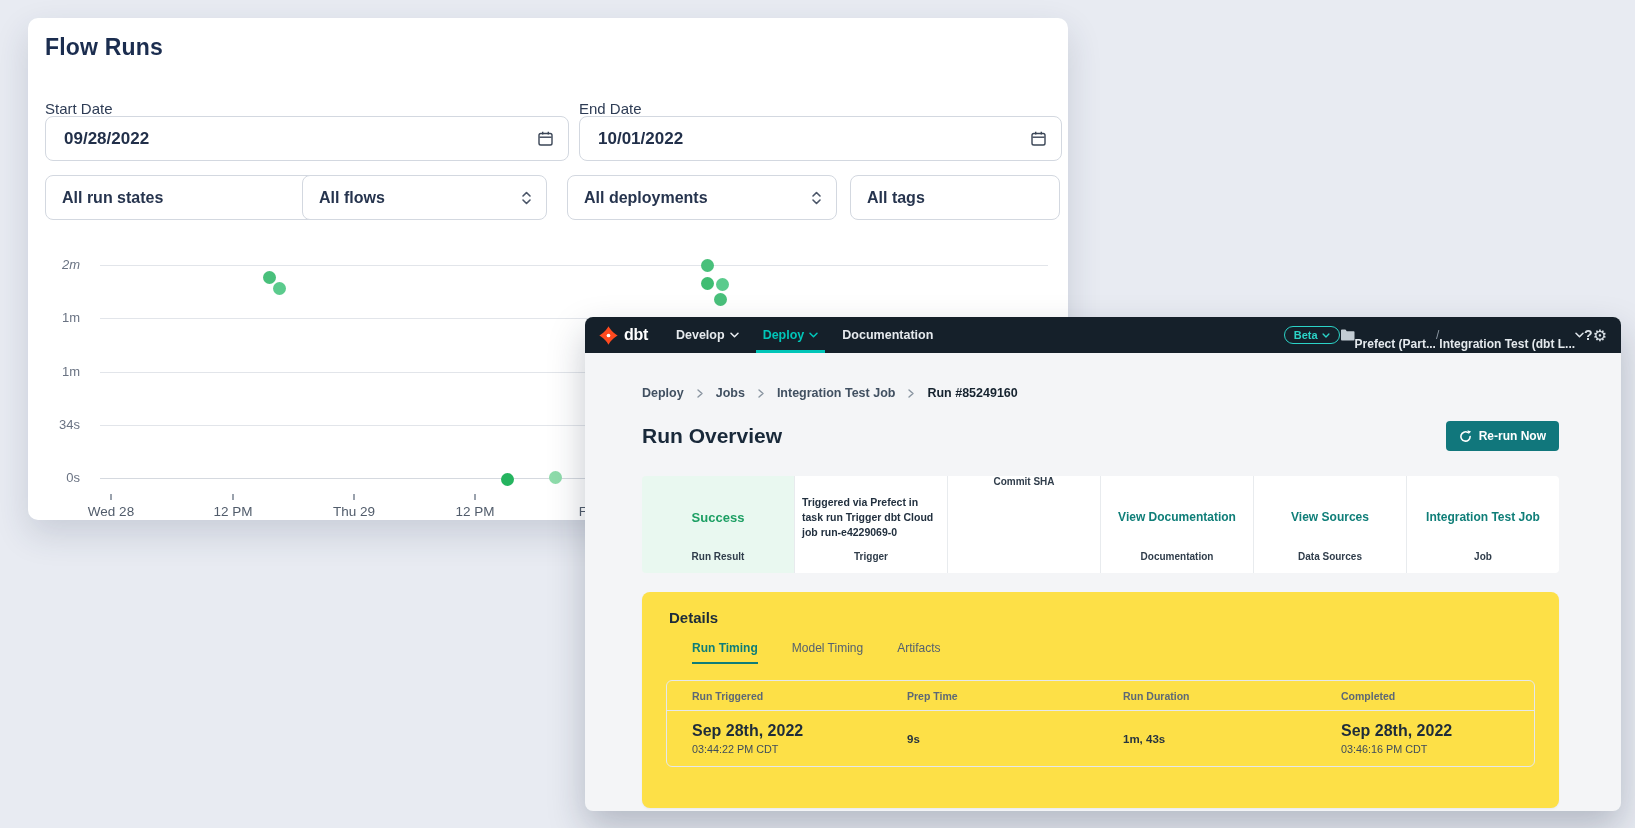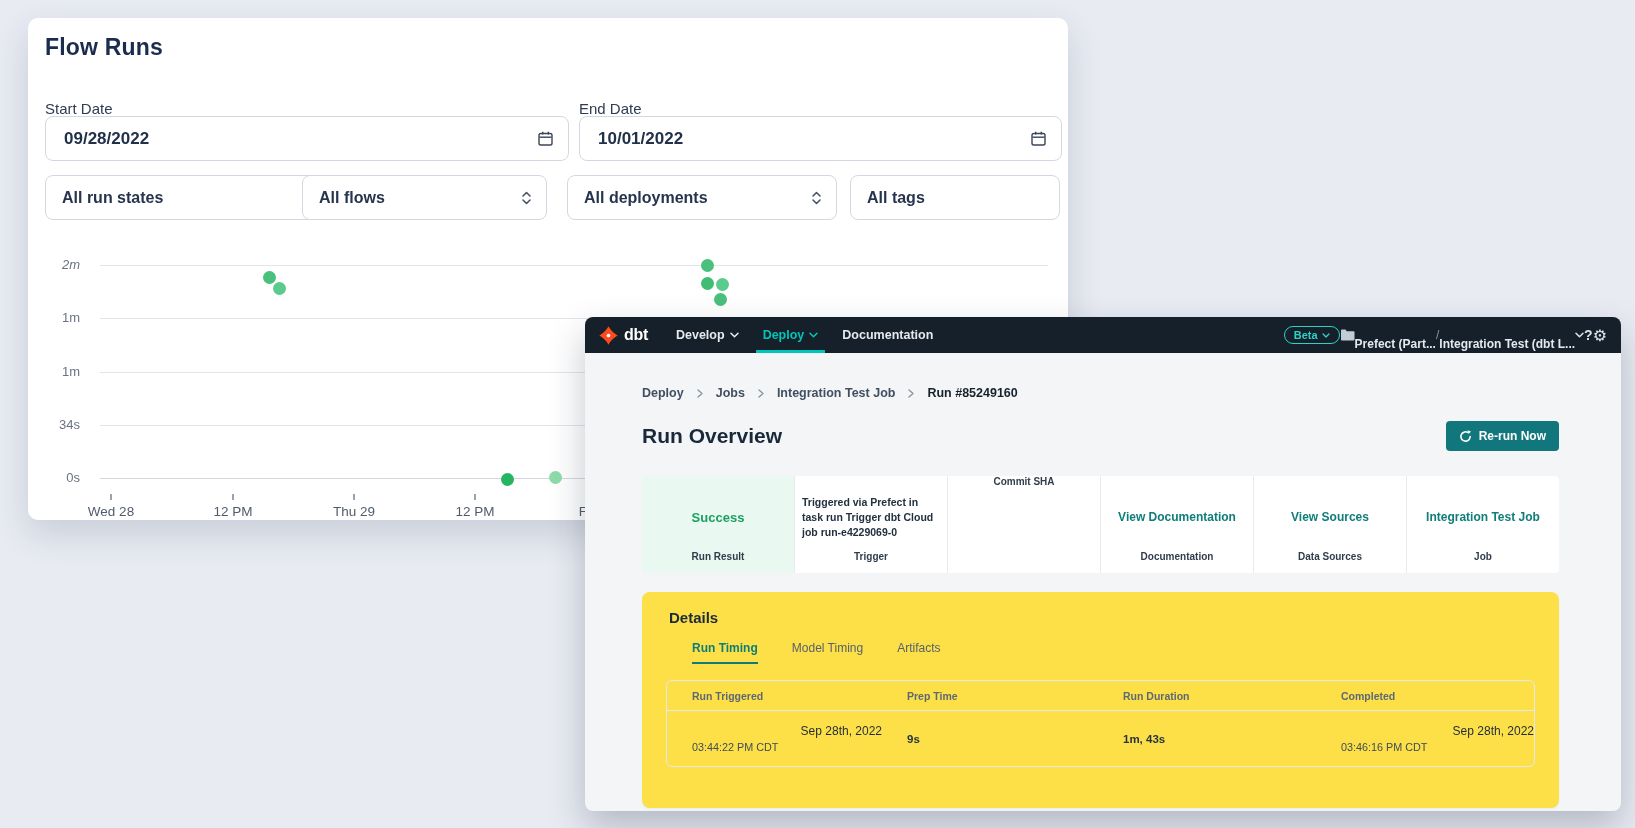--- a/index.html
+++ b/index.html
@@ -75,21 +75,21 @@
   .tabs { display:flex; gap:34px; margin-top:15px; padding-left:26px; }
   .tab { font-size:12px; padding-bottom:7px; color:#55616e; font-weight:500; cursor:pointer; border-bottom:2px solid transparent; }
   .tab.active { color:#0e7d78; font-weight:700; border-bottom-color:#0e7d78; }
 
   .run-table { margin-top:16px; border:1px solid #e5e8ec; border-radius:6px; overflow:hidden; }
   .t-row { display:grid; grid-template-columns:215px 216px 218px 1fr; align-items:center; }
   .t-row.head { height:30px; border-bottom:1px solid #e5e8ec; }
   .t-row.body { height:55px; }
   .th { font-size:10.5px; font-weight:600; color:#5d6876; padding-left:25px; }
   .td { padding-left:25px; }
-  .td .l1 { font-size:12px; font-weight:400; color:#1e2c3a;text-align:right; }
+  .td .l1 { font-size:16px; font-weight:700; color:#1e2c3a; }
   .td .l2 { font-size:10.8px; color:#3e4c5b; margin-top:3px; }
   .td .single { font-size:11.5px; font-weight:600; color:#27343f; }
 
   .chev-svg, .updown-svg, .cal-svg { flex:none; display:block; }
 </style>
 </head>
 <body>
 
 <div class="stage">
 

